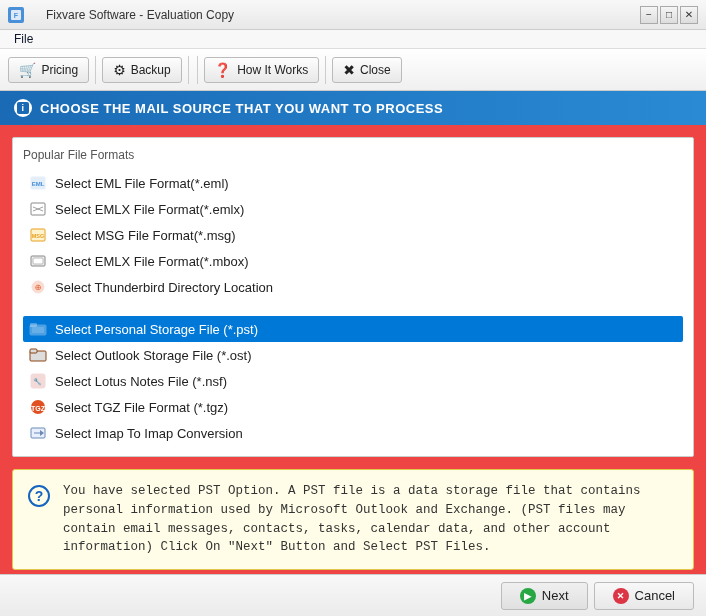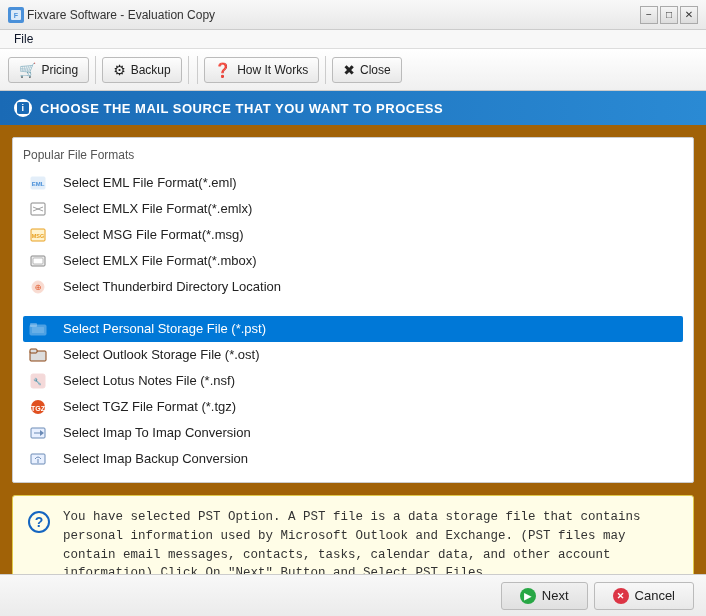--- a/index.html
+++ b/index.html
@@ -19,21 +19,21 @@
       display: flex;
       align-items: center;
       justify-content: space-between;
       height: 30px;
       padding: 0 8px;
       user-select: none;
     }
     .title-bar-left {
       display: flex;
       align-items: center;
-      gap: 3px;
+      gap: 22px;
       font-size: 12px;
       color: #333;
     }
     .title-bar-icon {
       width: 16px;
       height: 16px;
       background: #4a90d9;
       border-radius: 2px;
       display: flex;
       align-items: center;
@@ -126,39 +126,40 @@
       display: flex;
       align-items: center;
       justify-content: center;
       font-size: 11px;
       font-weight: bold;
     }
 
     
     .main-content {
       padding: 12px;
-      background: #a16207;
+      background: #ef4444;
     }
 
     
     .formats-panel {
       background: white;
       border: 1px solid #ccc;
       border-radius: 2px;
       padding: 10px;
     }
     .formats-title {
       font-size: 12px;
       color: #555;
       margin-bottom: 8px;
       font-weight: normal;
     }
     .format-item {
       display: flex;
-      gap: 16px;
+      align-items: center;
+      gap: 8px;
       padding: 5px 6px;
       cursor: pointer;
       border-radius: 2px;
       color: #222;
     }
     .format-item.selected {
       background: #0078d7;
       color: white;
       margin-top: 16px;
     }
@@ -412,30 +413,20 @@
       <div class="format-icon">
         <svg width="16" height="16" viewBox="0 0 16 16">
           <rect x="1" y="3" width="14" height="10" rx="1" fill="#e8f0ff" stroke="#6a8ab5" stroke-width="1"></rect>
           <line x1="4" y1="8" x2="12" y2="8" stroke="#6a8ab5" stroke-width="1"></line>
           <polygon points="10,5 14,8 10,11" fill="#6a8ab5"></polygon>
         </svg>
       </div>
       <span class="format-label">Select Imap To Imap Conversion</span>
     </div>
 
-    <div class="format-item">
-      <div class="format-icon">
-        <svg width="16" height="16" viewBox="0 0 16 16">
-          <rect x="1" y="3" width="14" height="10" rx="1" fill="#e8f0ff" stroke="#6a8ab5" stroke-width="1"></rect>
-          <path d="M5 8 Q8 4 11 8" fill="none" stroke="#6a8ab5" stroke-width="1"></path>
-          <line x1="8" y1="8" x2="8" y2="12" stroke="#6a8ab5" stroke-width="1"></line>
-        </svg>
-      </div>
-      <span class="format-label">Select Imap Backup Conversion</span>
-    </div>
   </div>
 
   <div class="info-box">
     <div class="info-icon">
       <svg width="24" height="24" viewBox="0 0 24 24">
         <circle cx="12" cy="12" r="10" fill="none" stroke="#1565c0" stroke-width="2"></circle>
         <text x="12" y="17" text-anchor="middle" font-size="14" fill="#1565c0" font-weight="bold">?</text>
       </svg>
     </div>
     <div class="info-text">You have selected PST Option. A PST file is a data storage file that contains personal information used by Microsoft Outlook and Exchange. (PST files may contain email messages, contacts, tasks, calendar data, and other account information) Click On "Next" Button and Select PST Files.</div>

